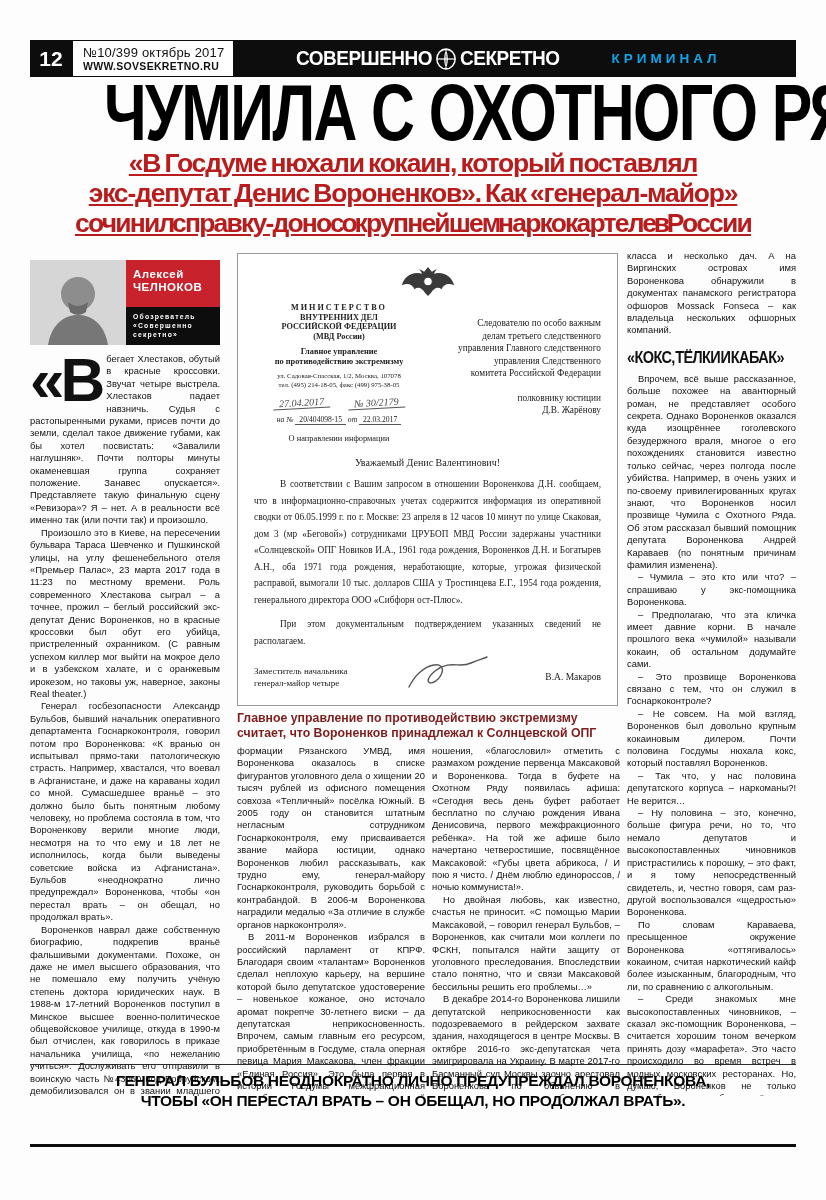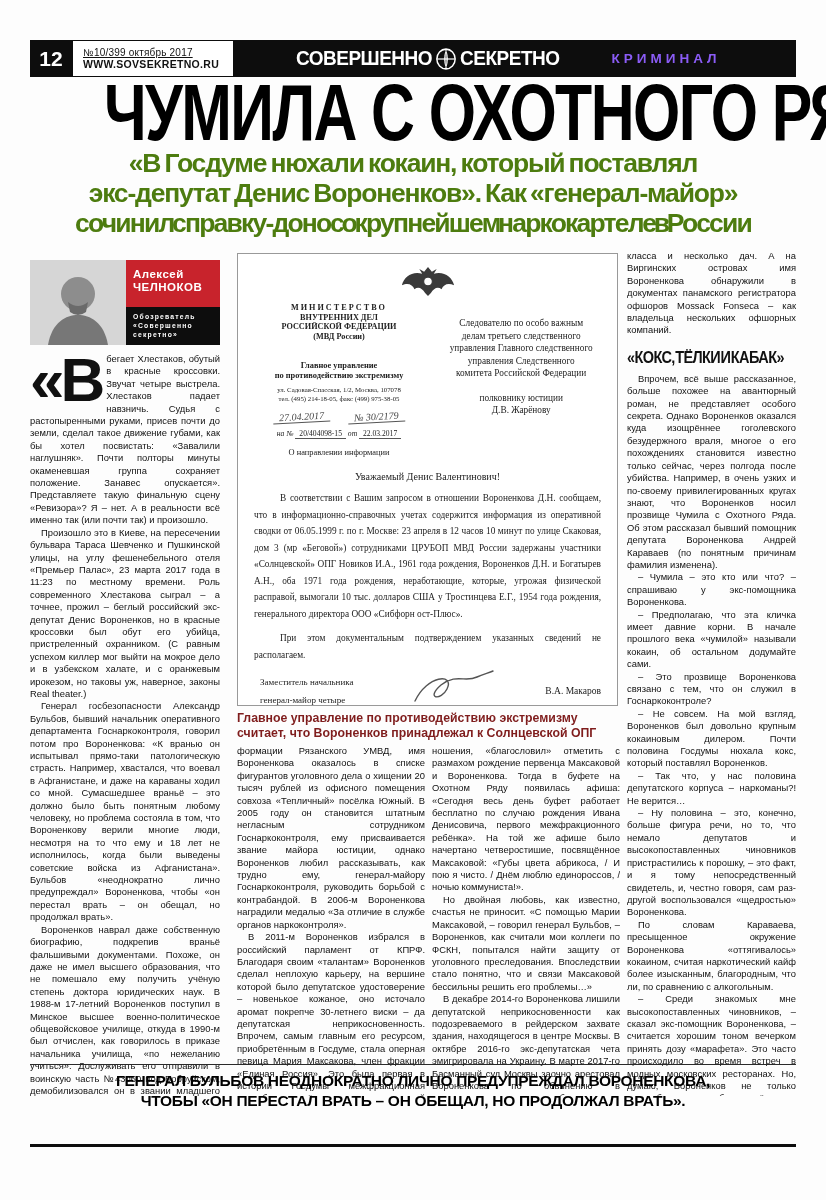--- a/index.html
+++ b/index.html
@@ -9,34 +9,34 @@
     -webkit-font-smoothing:antialiased;overflow:hidden;
   }
   .abs{position:absolute;}
 
   
   .masthead{top:40px;left:30px;right:30px;height:37px;display:flex;background:#0d0d0d;}
   .page-num{width:42px;background:#0d0d0d;color:#fff;font-weight:bold;font-size:21px;
     display:flex;align-items:center;justify-content:center;}
   .issue-box{width:162px;background:#fff;color:#111;display:flex;flex-direction:column;
     justify-content:center;padding-left:10px;box-sizing:border-box;border:1px solid #0d0d0d;}
-  .issue-line{font-size:10px;letter-spacing:.2px;text-decoration:underline;}
+  .issue-line{font-size:13px;letter-spacing:.2px;}
   .site-line{font-size:10.5px;font-weight:bold;letter-spacing:.3px;}
   .logo-area{flex:1;display:flex;align-items:center;padding-left:62px;gap:52px;}
   .paper-logo{display:flex;align-items:center;gap:3px;color:#fff;font-weight:bold;
     font-size:19px;letter-spacing:-0.5px;transform:scaleY(1.08);}
   .globe{width:22px;height:22px;flex:0 0 auto;}
-  .section-label{color:#8b5cf6;font-weight:bold;font-size:13.5px;letter-spacing:4px;}
+  .section-label{color:#0ea5e9;font-weight:bold;font-size:13.5px;letter-spacing:4px;}
 
   
   .headline-wrap{top:78px;left:0;width:826px;text-align:center;overflow:visible;}
   .headline{display:inline-block;font-weight:800;font-size:76px;line-height:66px;
     letter-spacing:-2px;transform:scaleX(0.80) scaleY(1.05);transform-origin:center top;
     white-space:nowrap;color:#000;}
-  .subhead{top:148px;left:18px;width:790px;text-align:center;color:#4d7c0f;}
+  .subhead{top:148px;left:18px;width:790px;text-align:center;color:#b91c1c;text-decoration:underline;}
   .subhead div{font-weight:bold;font-size:26.5px;line-height:30px;letter-spacing:-1.2px;word-spacing:-2px;}
   .subhead .tight{word-spacing:-7px;letter-spacing:-1.8px;}
 
   
   .content{top:248px;left:30px;width:766px;height:848px;overflow:hidden;}
   .col{position:absolute;overflow:hidden;}
   .col1{left:0;top:12px;width:190px;height:848px;}
   .col2{left:207px;top:497px;width:188px;height:351px;}
   .col3{left:402px;top:497px;width:188px;height:351px;}
   .col4{left:597px;top:2px;width:169px;height:846px;}
@@ -58,39 +58,39 @@
   .dropcap{float:left;font-weight:800;font-size:62px;line-height:50px;padding:2px 5px 0 0;
     letter-spacing:-4px;}
 
   
   .letter{left:207px;top:5px;width:381px;height:453px;background:#fff;
     border:1px solid #999;box-sizing:border-box;padding:10px 16px;
     font-family:"Liberation Serif",serif;color:#222;}
   .letter-emblem{text-align:center;margin-bottom:2px;}
   .letter-cols{display:flex;justify-content:space-between;}
   .lh-left{width:49%;text-align:center;}
-  .lh-right{width:46%;text-align:center;padding-top:14px;}
+  .lh-right{width:46%;text-align:right;padding-top:14px;}
   .ministry p{margin:0;font-size:8.2px;line-height:9.5px;font-weight:bold;}
   .ministry p:first-child{letter-spacing:2px;}
   .dept p{margin:0;font-size:8.4px;line-height:10px;font-weight:bold;}
-  .dept{margin-top:20px;}
+  .dept{margin-top:6px;}
   .addr p{margin:0;font-size:6.8px;line-height:8.5px;}
   .addr{margin-top:5px;}
   .date-row{margin-top:8px;font-size:10px;display:flex;justify-content:center;gap:18px;}
   .hand{font-style:italic;color:#444;transform:rotate(-3deg);display:inline-block;
     border-bottom:1px solid #555;padding:0 6px;}
   .ref-row{margin-top:6px;font-size:7.6px;}
   .ref-row span{border-bottom:1px solid #555;padding:0 4px;}
   .subject{margin-top:10px;font-size:8.4px;}
   .lh-right p{margin:0;font-size:9.3px;line-height:12.5px;}
   .lh-right .rank{margin-top:12px;}
   .salutation{text-align:center;font-size:10px;margin-top:14px;}
   .letter-body p{margin:8px 0 0 0;font-size:9.3px;line-height:16.5px;text-align:justify;text-indent:26px;}
   .sig-row{display:flex;align-items:center;justify-content:space-between;margin-top:6px;}
-  .sig-title p{margin:6px;font-size:9px;line-height:12px;}
+  .sig-title p{margin:0;font-size:9px;line-height:12px;}
   .sig-name{font-size:9.5px;}
 
   .letter-caption{left:207px;top:463px;width:383px;font-weight:bold;font-size:12.3px;line-height:15px;color:#7f1d1d;}
 
   
   .banner{top:1064px;left:30px;width:766px;border-top:1px solid #2a2a2a;padding-top:6px;text-align:center;}
   .banner div{font-weight:bold;font-size:15.5px;line-height:20px;letter-spacing:-0.3px;color:#000;}
   .bottom-rule{top:1144px;left:30px;width:766px;height:3px;background:#0d0d0d;}
 </style>
 </head>

